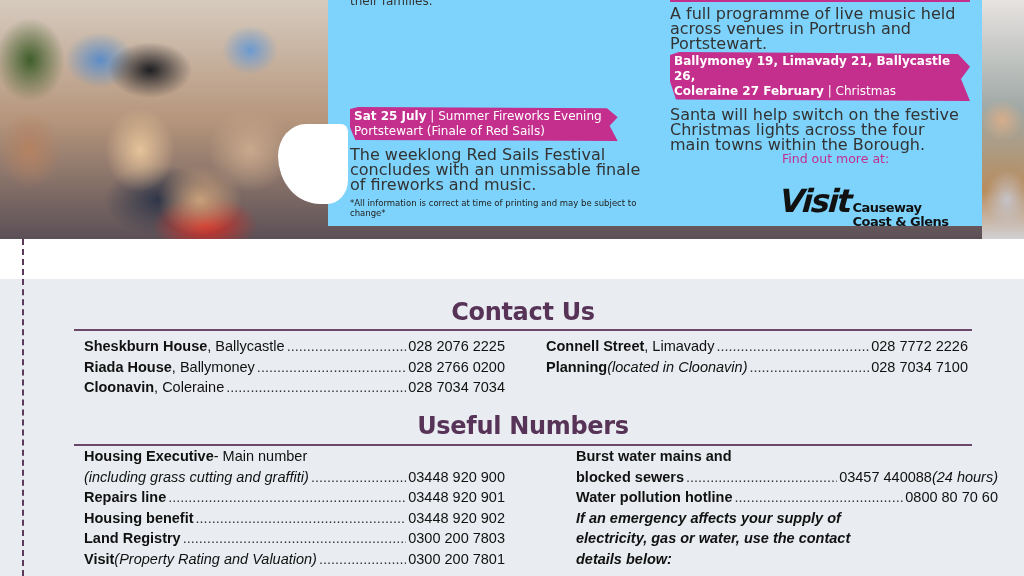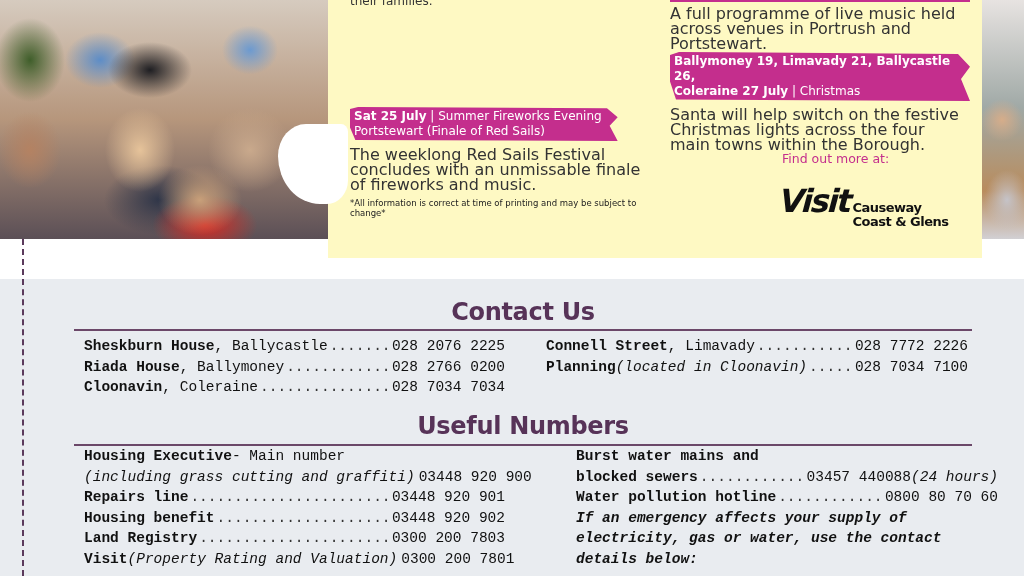--- a/index.html
+++ b/index.html
@@ -25,22 +25,22 @@
     .photo-band .right-strip {
       position:absolute; right:0; top:0; width:42px; height:239px;
       background:
         radial-gradient(ellipse 30px 30px at 20px 120px, #d6ad8a 0%, transparent 70%),
         radial-gradient(ellipse 30px 40px at 25px 200px, #c5c3c8 0%, transparent 75%),
         linear-gradient(180deg, #e7e3e1 0%, #a0a9a6 45%, #b98c5d 80%, #d2d0d4 100%);
     }
 
     
     .events-card {
-      position:absolute; left:328px; top:0; width:654px; height:258px;
-      background:#fef9c3;
+      position:absolute; left:328px; top:0; width:654px; height:226px;
+      background:#7dd3fc;
     }
     .events-card::before {
       content:""; position:absolute; left:-50px; top:124px; width:70px; height:80px;
       background:#fff; border-radius:40% 10% 30% 60%;
     }
     .events-col { position:absolute; top:0; }
     .col-left { left:22px; width:310px; }
     .col-right { left:342px; width:300px; }
 
     .intro-tail { font-size:12px; color:#333; line-height:15px; position:absolute; top:-6px; }
@@ -80,21 +80,21 @@
       position:absolute; left:0; top:279px; width:1024px; height:297px;
       background:#e9ecf0;
     }
     .section-title {
       position:absolute; left:74px; width:898px; text-align:center;
       font-family:"DejaVu Sans", sans-serif; font-weight:bold; font-size:24px;
       color:#573358; letter-spacing:-0.3px;
     }
     .section-rule { position:absolute; left:74px; width:898px; height:2px; background:#6b4869; }
 
-    .rows { position:absolute; font-family:Liberation Mono, monospace; font-size:14.5px; color:#111; }
+    .rows { position:absolute; font-family:Liberation Sans, sans-serif; font-size:14.5px; color:#111; }
     .row { display:flex; align-items:baseline; height:20.5px; white-space:nowrap; }
     .row .name { font-weight:bold; }
     .row .plain { font-weight:normal; }
     .row .ital { font-style:italic; font-weight:normal;text-align:center; }
     .row .dots { flex:1; overflow:hidden; color:#333; margin:0 2px; }
     .row .dots::after { content:"................................................................................................................................"; }
     .row .num { font-weight:normal; }
     .row .num-ital { font-style:italic; }
     .row.note { font-style:italic; font-weight:bold; }
 
@@ -133,21 +133,21 @@
 
   <div class="events-col col-right">
     <div style="position:absolute; top:-4px; left:0; width:300px; height:6px; background:#c42e8d;"></div>
     <div class="event" style="top:3px;">
       <div class="event-desc" style="margin-top:3px;">A full programme of live music held across venues in Portrush and Portstewart.</div>
     </div>
 
     <div class="event" style="top:52px;">
       <div class="event-label">
         <span class="b">Ballymoney 19, Limavady 21, Ballycastle 26,</span><br>
-        <span class="b">Coleraine 27 July</span>
+        <span class="b">Coleraine 27 February</span>
         <span>|</span>
         <span>Christmas</span>
       </div>
       <div class="event-desc" style="width:290px;">Santa will help switch on the festive Christmas lights across the four main towns within the Borough.</div>
     </div>
   </div>
 
   <div class="find-more">Find out more at:</div>
   <div class="visit-logo">
     <span class="visit-word">Visit</span>

